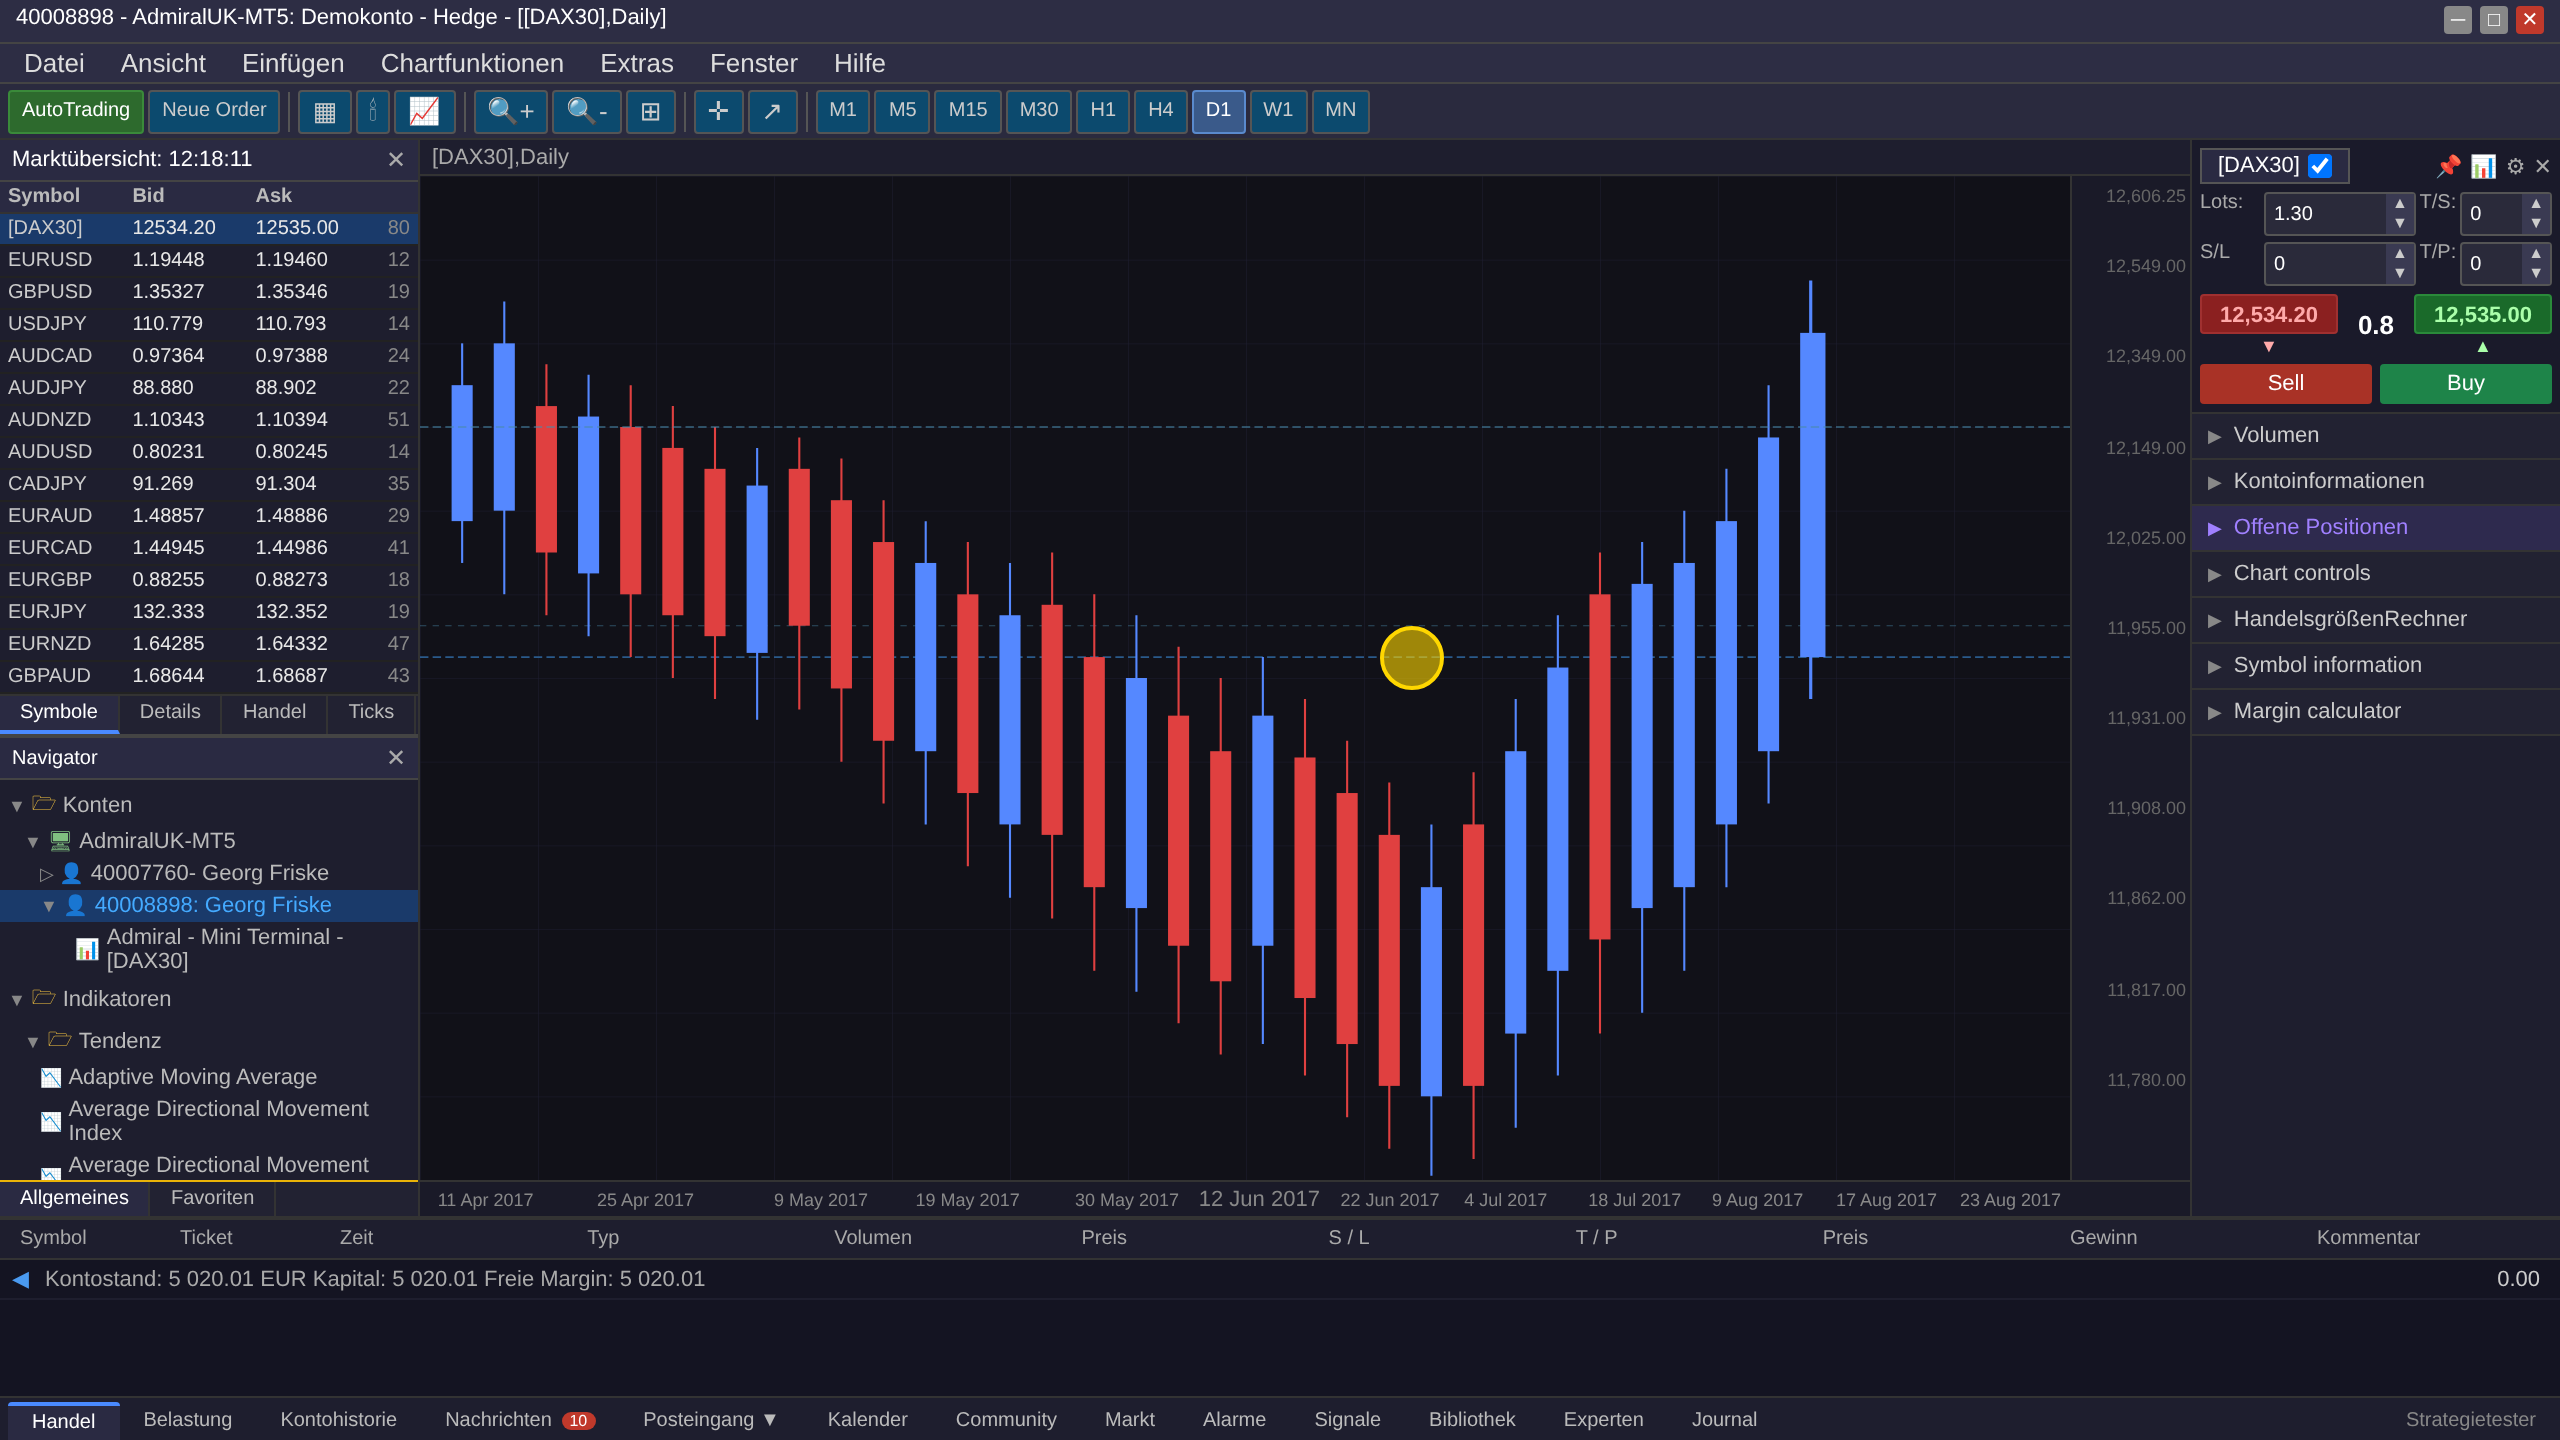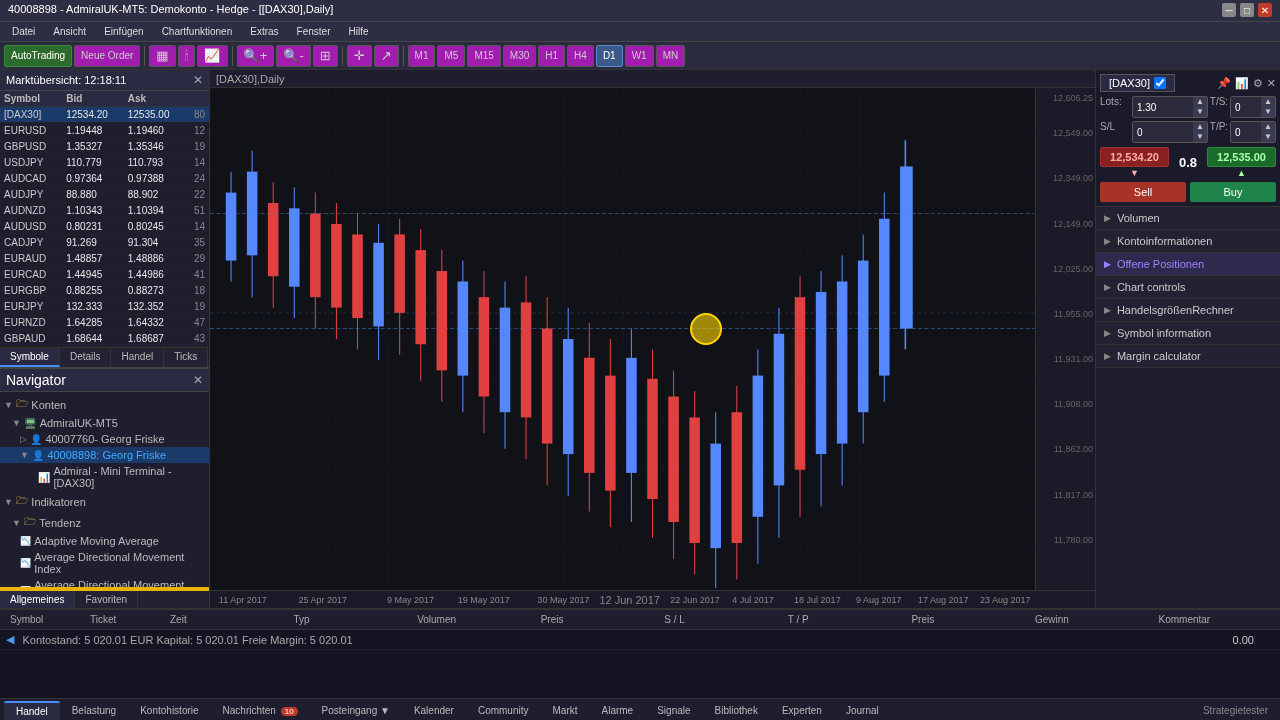--- a/index.html
+++ b/index.html
@@ -29,36 +29,36 @@
       display: flex;
       align-items: center;
       padding: 0 4px;
       gap: 2px;
       border-bottom: 1px solid #444;
     }
     .menu-item {
       padding: 2px 8px;
       cursor: pointer;
       color: #ddd;
-      font-size: 10px;
+      font-size: 13px;
       border-radius: 2px;
     }
 
     
     #toolbar {
       background: #2a2a3e;
       height: 28px;
       display: flex;
       align-items: center;
       padding: 0 4px;
       gap: 2px;
       border-bottom: 1px solid #333;
     }
     .tb-btn {
-      background: #a21caf;
+      background: #0c4a6e;
       border: 1px solid #555;
       color: #ccc;
       padding: 2px 6px;
       cursor: pointer;
       border-radius: 2px;
       font-size: 10px;
       height: 22px;
       display: flex; align-items: center;
     }
     .tb-btn.green { background: #2d6a2d; border-color: #3a8a3a; color: #fff; }
@@ -141,21 +141,21 @@
     }
     #nav-header {
       background: #2a2a42;
       padding: 3px 6px;
       display: flex;
       align-items: center;
       justify-content: space-between;
       border-bottom: 1px solid #444;
       position: sticky; top: 0;
     }
-    .nav-title { color: #fff; font-size: 14px; }
+    .nav-title { color: #fff; font-size: 10px; }
     .nav-tree { padding: 2px 0; }
     .nav-item {
       display: flex;
       align-items: center;
       padding: 2px 4px;
       cursor: pointer;
       color: #bbb;
       font-size: 10px;
     }
     .nav-item .indent1 { margin-left: 8px; }
@@ -163,21 +163,21 @@
     .nav-item .indent3 { margin-left: 24px; }
     .nav-expander { margin-right: 3px; color: #888; font-size: 9px; }
     .nav-folder-icon { margin-right: 3px; color: #f0c040; font-size: 10px; }
     .nav-account-icon { margin-right: 3px; color: #80c080; font-size: 10px; }
     .nav-indicator-icon { margin-right: 3px; color: #6080f0; font-size: 9px; }
 
     
     #nav-bottom-tabs {
       display: flex;
       background: #222232;
-      border-top: 4px solid #eab308;
+      border-top: 1px solid #eab308;
     }
     .nav-bottom-tab {
       padding: 3px 10px;
       cursor: pointer;
       color: #bbb;
       font-size: 10px;
       border-right: 1px solid #333;
     }
     .nav-bottom-tab.active { background: #2a2a42; color: #fff; }
 
@@ -950,21 +950,21 @@
     <div class="trade-col-header">S / L</div>
     <div class="trade-col-header">T / P</div>
     <div class="trade-col-header">Preis</div>
     <div class="trade-col-header">Gewinn</div>
     <div class="trade-col-header">Kommentar</div>
   </div>
   <div class="trade-konto-row">
     <span class="trade-konto-label">◀</span>
     <span>Kontostand: 5 020.01 EUR  Kapital: 5 020.01  Freie Margin: 5 020.01</span>
     <span style="flex:1"></span>
-    <span class="profit-value" style="margin-right:20px;padding-left:16px;">0.00</span>
+    <span class="profit-value" style="margin-right:4px;padding-left:16px;">0.00</span>
   </div>
 </div>
 
 <div id="bottom-tabs">
   <div class="bottom-tab active">Handel</div>
   <div class="bottom-tab">Belastung</div>
   <div class="bottom-tab">Kontohistorie</div>
   <div class="bottom-tab">Nachrichten <span class="badge">10</span></div>
   <div class="bottom-tab">Posteingang ▼</div>
   <div class="bottom-tab">Kalender</div>

